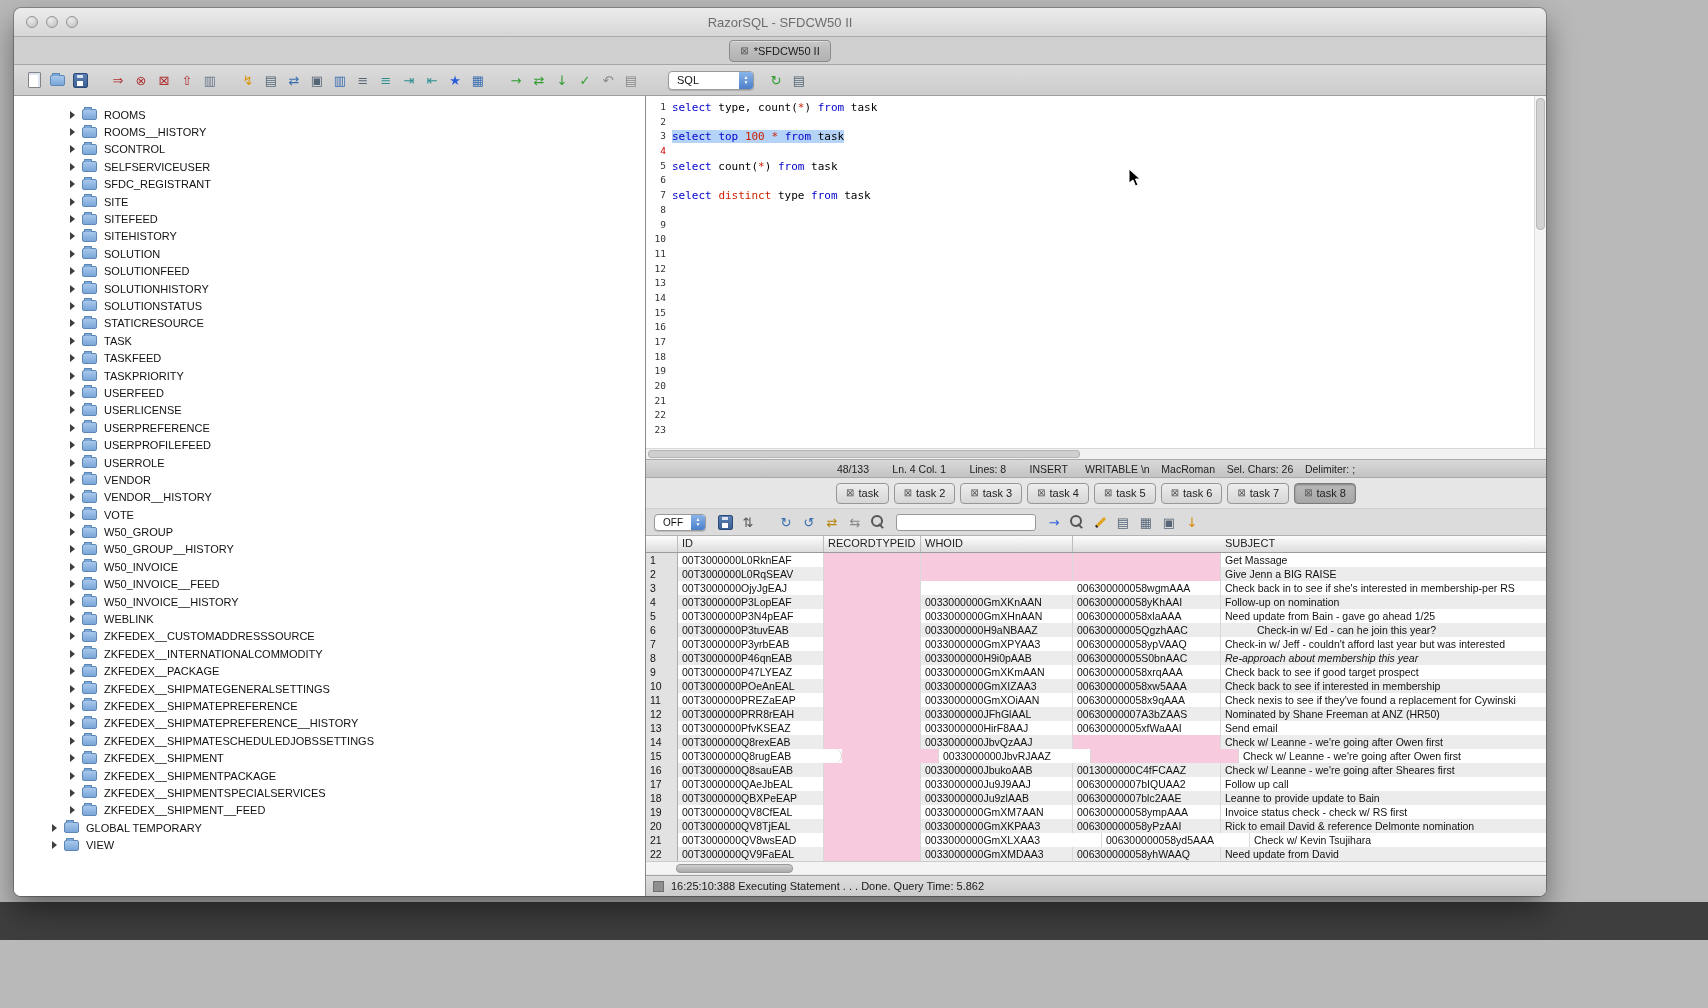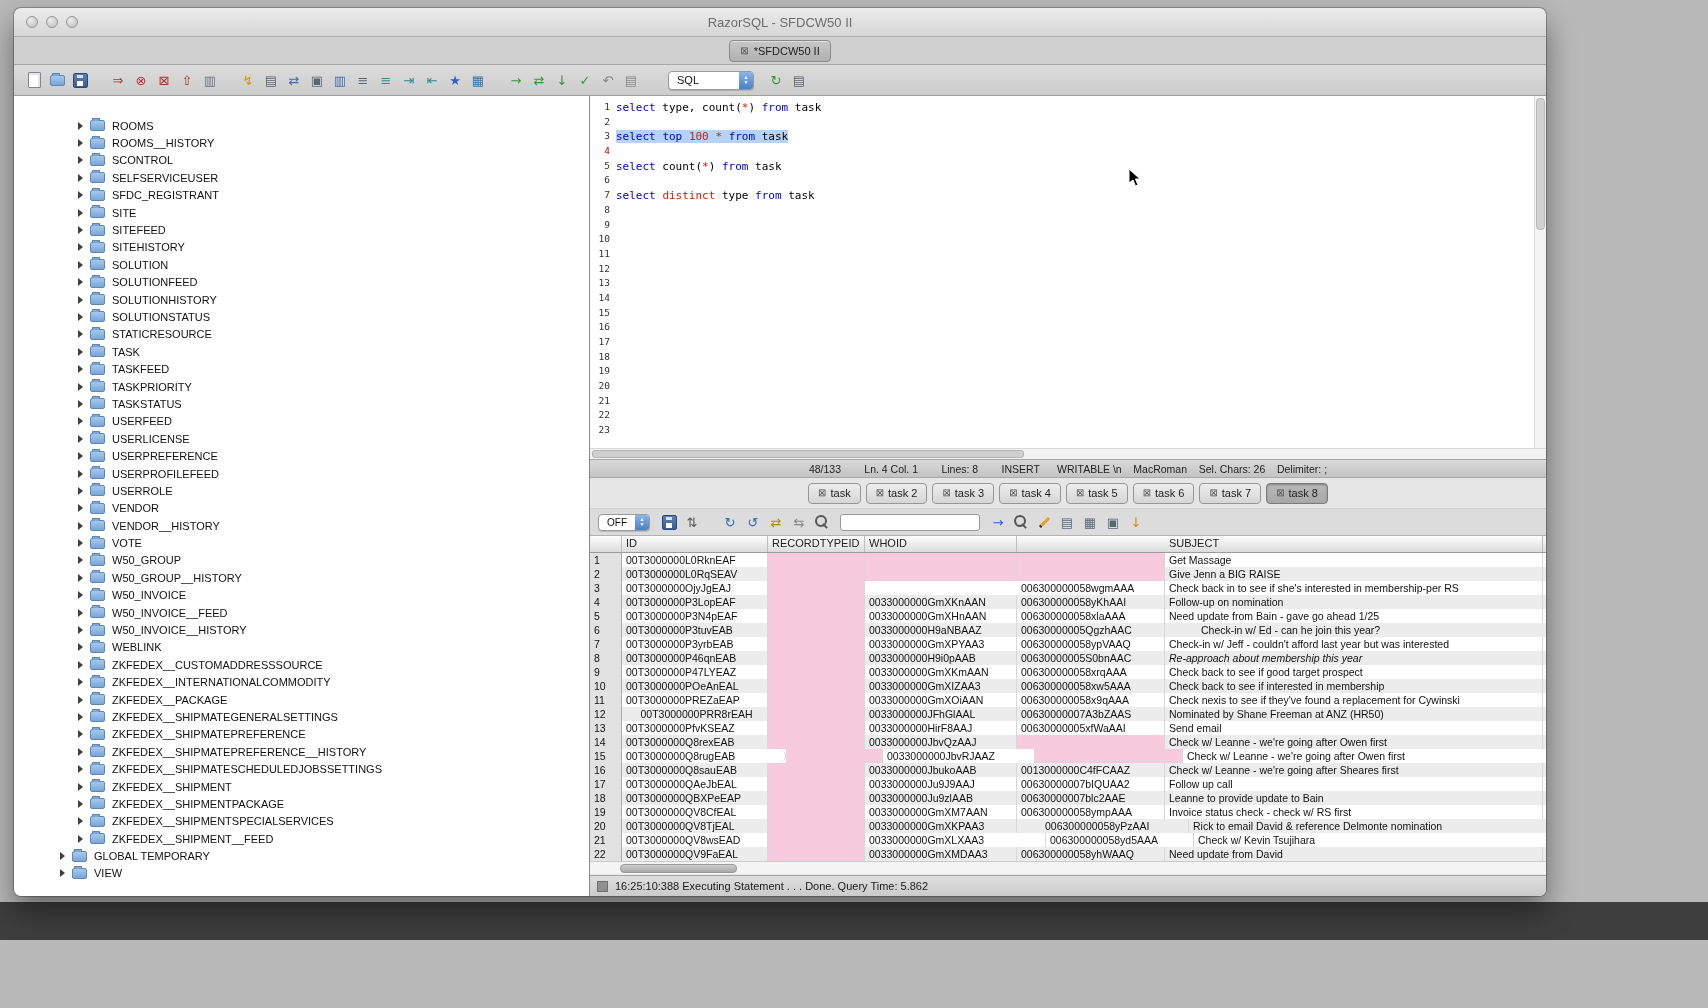--- a/index.html
+++ b/index.html
@@ -48,22 +48,22 @@
   .sql-select,.off-select{height:19px;background:#fff;border:1px solid #9a9a9a;border-radius:4px;
       display:flex;align-items:center;font-size:11px;padding-left:8px;overflow:hidden;
       box-shadow:0 1px 1px rgba(0,0,0,.15);box-sizing:border-box;color:#111;}
   .sql-select{width:86px;margin:0 12px;}
   .off-select{width:52px;height:17px;font-size:10px;margin-right:6px;}
   .stepper{margin-left:auto;width:14px;align-self:stretch;background:linear-gradient(#8ab4ea,#4a7fc9);
       display:flex;flex-direction:column;align-items:center;justify-content:center;color:#fff;
       font-size:5px;line-height:5px;flex:none;}
   
   .main{flex:1;display:flex;background:#fff;min-height:0;}
-  .sidebar{width:568px;flex:none;border-right:1px solid #8a8a8a;overflow:hidden;padding-top:21px;
-           box-sizing:border-box;background:#fff;margin-left:8px;}
+  .sidebar{width:632px;flex:none;border-right:1px solid #8a8a8a;overflow:hidden;padding-top:10px;
+           box-sizing:border-box;background:#fff;}
   .tree-row{display:flex;align-items:center;height:17.4px;}
   .lvl2{padding-left:56px;}
   .lvl1{padding-left:38px;}
   .disc{width:0;height:0;border-left:5px solid #3f3f3f;border-top:4px solid transparent;
         border-bottom:4px solid transparent;margin-right:7px;flex:none;}
   .tree-row .i-folder{margin-right:7px;}
   .tlabel{font-size:11px;color:#111;white-space:nowrap;}
   .content{flex:1;display:flex;flex-direction:column;min-width:0;}
   
   .editor-wrap{height:352px;flex:none;position:relative;display:flex;background:#fff;overflow:hidden;}
@@ -322,25 +322,20 @@
             <span class="tlabel">TASKFEED</span>
           </div>
           <div class="tree-row lvl2">
             <span class="disc"></span>
             <span class="i-folder"></span>
             <span class="tlabel">TASKPRIORITY</span>
           </div>
           <div class="tree-row lvl2">
             <span class="disc"></span>
             <span class="i-folder"></span>
-            <span class="tlabel">TASKSTATUS</span>
-          </div>
-          <div class="tree-row lvl2">
-            <span class="disc"></span>
-            <span class="i-folder"></span>
             <span class="tlabel">USERFEED</span>
           </div>
           <div class="tree-row lvl2">
             <span class="disc"></span>
             <span class="i-folder"></span>
             <span class="tlabel">USERLICENSE</span>
           </div>
           <div class="tree-row lvl2">
             <span class="disc"></span>
             <span class="i-folder"></span>
@@ -729,21 +724,21 @@
               <div class="td rownum" style="width: 32px;">11</div>
               <div class="td" style="width: 146px;">00T3000000PREZaEAP</div>
               <div class="td null-cell" style="width: 97px;"></div>
               <div class="td" style="width: 152px;">0033000000GmXOiAAN</div>
               <div class="td" style="width: 148px;">006300000058x9qAAA</div>
               <div class="td" style="width: 378px;">Check nexis to see if they've found a replacement for Cywinski</div>
               <div class="td" style="width: 60px;">200</div>
             </div>
             <div class="trow alt">
               <div class="td rownum" style="width: 32px;">12</div>
-              <div class="td" style="width: 146px; text-align: center;">00T3000000PRR8rEAH</div>
+              <div class="td" style="width: 146px;">00T3000000PRR8rEAH</div>
               <div class="td null-cell" style="width: 97px;"></div>
               <div class="td" style="width: 152px;">0033000000JFhGlAAL</div>
               <div class="td" style="width: 148px;">00630000007A3bZAAS</div>
               <div class="td" style="width: 378px;">Nominated by Shane Freeman at ANZ (HR50)</div>
               <div class="td" style="width: 60px;">200</div>
             </div>
             <div class="trow">
               <div class="td rownum" style="width: 32px;">13</div>
               <div class="td" style="width: 146px;">00T3000000PfvKSEAZ</div>
               <div class="td null-cell" style="width: 97px;"></div>
@@ -804,21 +799,21 @@
               <div class="td" style="width: 152px;">0033000000GmXM7AAN</div>
               <div class="td" style="width: 148px;">006300000058ympAAA</div>
               <div class="td" style="width: 378px;">Invoice status check - check w/ RS first</div>
               <div class="td" style="width: 60px;">200</div>
             </div>
             <div class="trow alt">
               <div class="td rownum" style="width: 32px;">20</div>
               <div class="td" style="width: 146px;">00T3000000QV8TjEAL</div>
               <div class="td null-cell" style="width: 97px;"></div>
               <div class="td" style="width: 152px;">0033000000GmXKPAA3</div>
-              <div class="td" style="width: 148px; margin-left: 24px;">006300000058yPzAAI</div>
+              <div class="td" style="width: 148px;">006300000058yPzAAI</div>
               <div class="td" style="width: 378px;">Rick to email David &amp; reference Delmonte nomination</div>
               <div class="td" style="width: 60px;">200</div>
             </div>
             <div class="trow">
               <div class="td rownum" style="width: 32px;">21</div>
               <div class="td" style="width: 146px;">00T3000000QV8wsEAD</div>
               <div class="td null-cell" style="width: 97px;"></div>
               <div class="td" style="width: 181px;">0033000000GmXLXAA3</div>
               <div class="td" style="width: 148px;">006300000058yd5AAA</div>
               <div class="td" style="width: 378px;">Check w/ Kevin Tsujihara</div>

